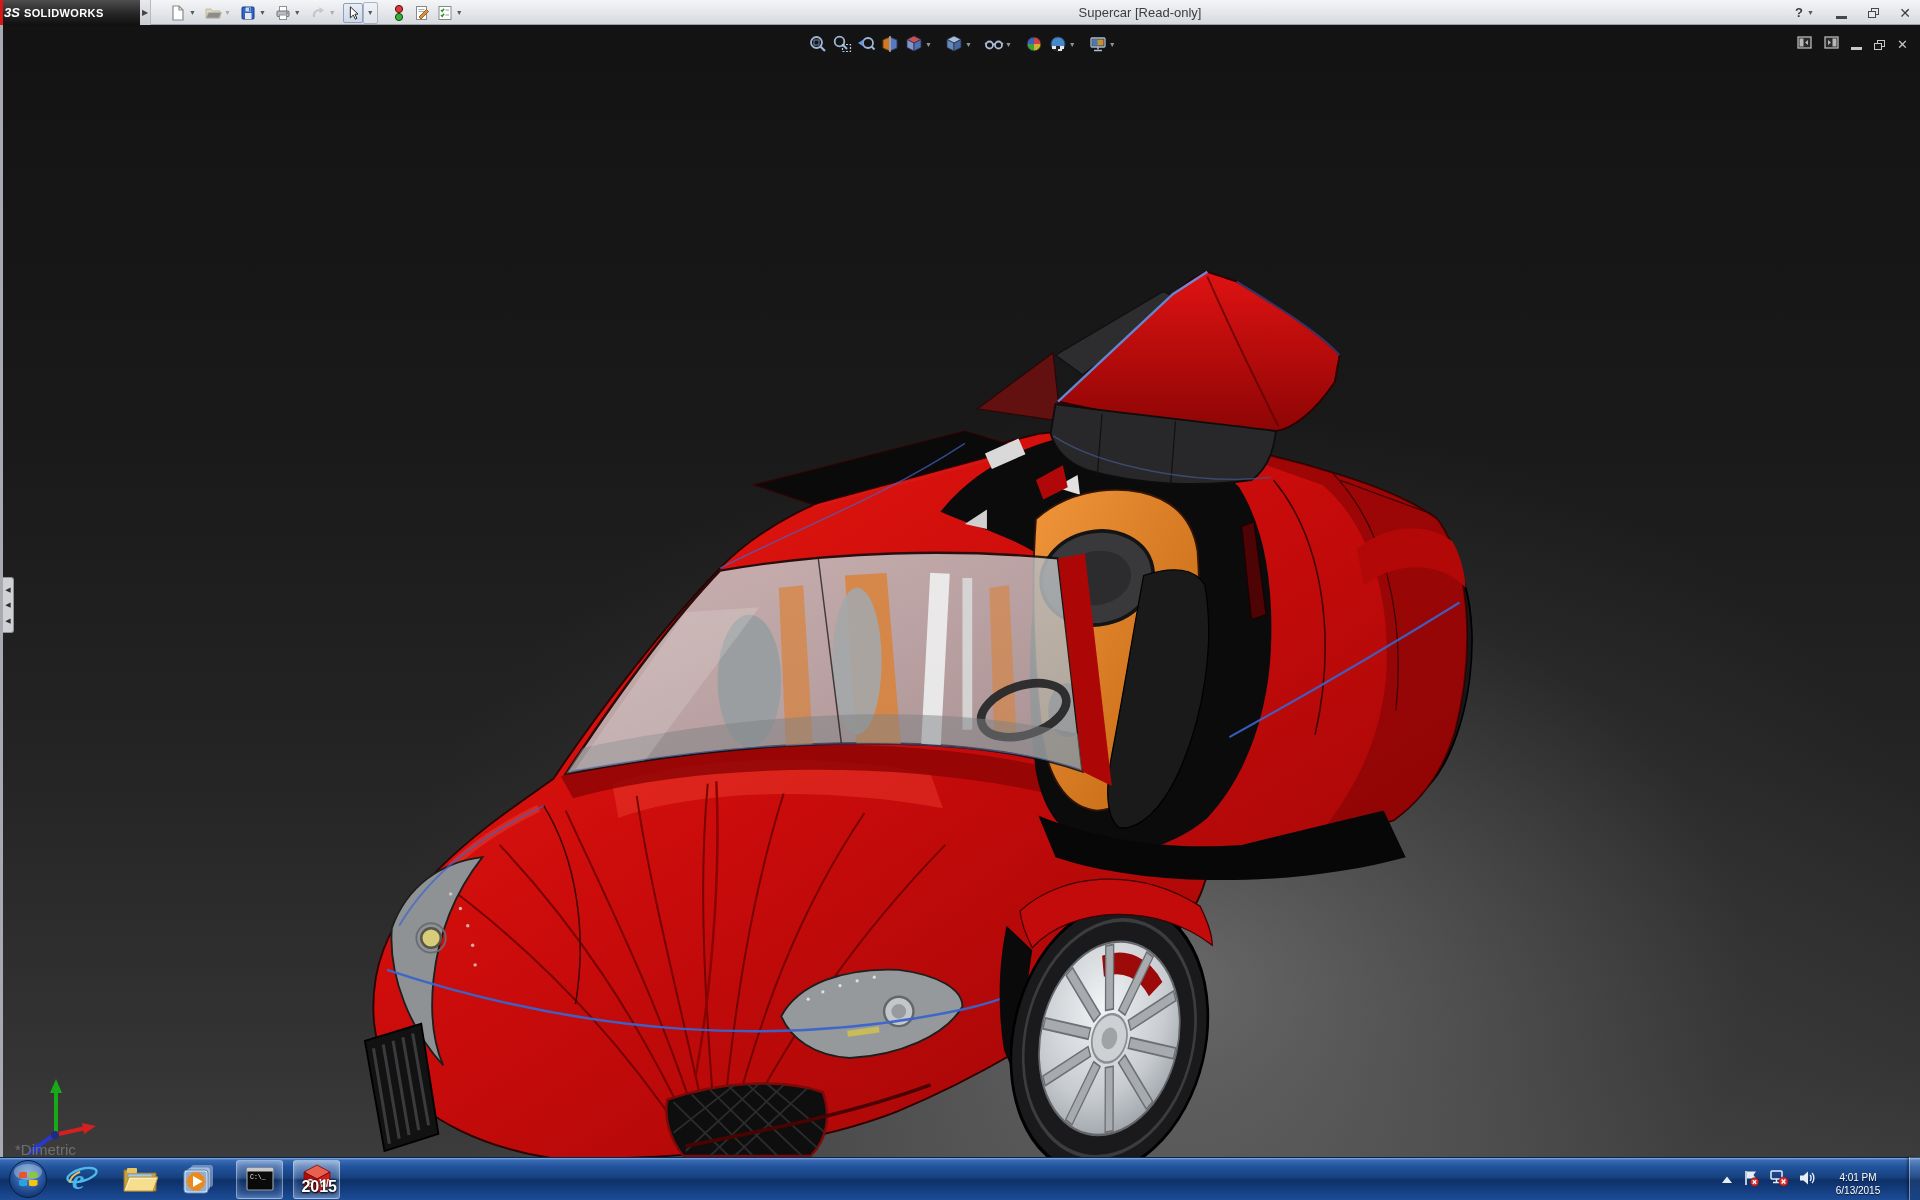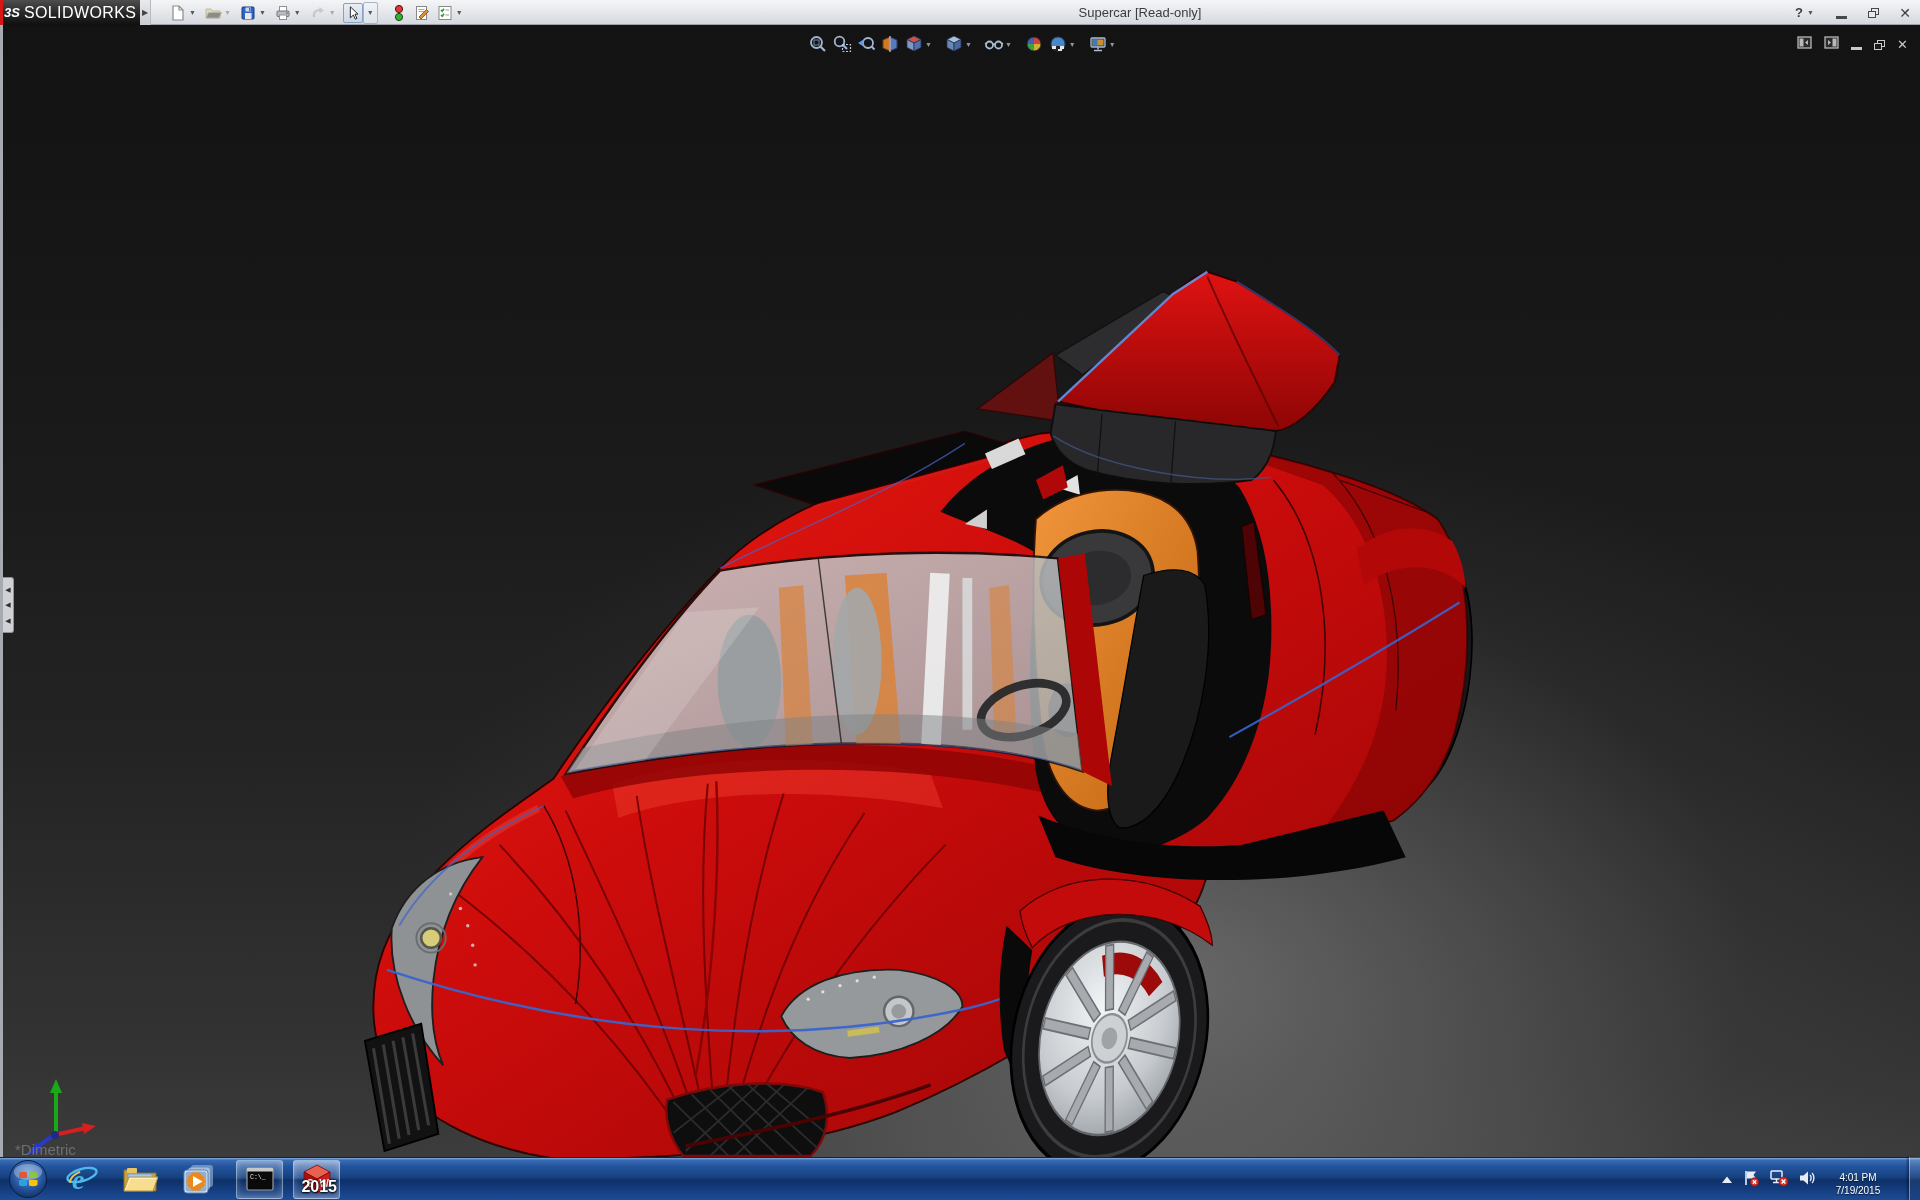--- a/index.html
+++ b/index.html
@@ -8,21 +8,21 @@
 
   
   .titlebar { position:absolute; left:0; top:0; width:1920px; height:25px;
     background:linear-gradient(180deg,#f4f5f7 0%,#e4e6ea 55%,#d6d9de 100%);
     border-bottom:1px solid #9ea2a8; z-index:30; }
   .brandblock { position:absolute; left:0; top:0; height:25px; width:140px;
     background:linear-gradient(180deg,#4e4e4e 0%,#262626 55%,#101010 100%);
     display:flex; align-items:center; padding-left:4px; }
   .brandred { position:absolute; left:0; top:0; width:3px; height:25px; background:#d81616; }
   .brandmark { color:#fff; font-weight:bold; font-style:italic; font-size:13px; margin-right:4px; }
-  .brandname { color:#fff; font-weight:normal; font-size:16px; letter-spacing:.4px; }
+  .brandname { color:#fff; font-weight:bold; font-size:11px; letter-spacing:.4px; }
   .brandarrow { position:absolute; left:140px; top:0; width:11px; height:25px;
     background:linear-gradient(180deg,#e8eaed,#c9ccd1); color:#444; font-size:8px;
     display:flex; align-items:center; justify-content:center; border-right:1px solid #b6b9be; }
   .mb-tools { position:absolute; left:168px; top:1px; height:23px; display:flex; align-items:center; }
   .mb-item { display:flex; align-items:center; margin-right:3px; }
   .mb-ico { width:20px; height:20px; display:flex; align-items:center; justify-content:center; }
   .mb-dd { font-size:7px; color:#55585c; margin:0 4px 0 1px; }
   .disabled { opacity:.42; }
   .pressedtool { background:linear-gradient(180deg,#e9eef5,#cdd8e6); border:1px solid #8aa0bf; border-radius:2px; }
   .pressed-dd { border:1px solid #aab4c2; border-radius:2px; background:linear-gradient(180deg,#f0f3f7,#dde3ea); height:22px; display:flex; align-items:center; padding:0 3px; }
@@ -670,20 +670,20 @@
       </span>
       <span>
         <svg width="18" height="18" viewBox="0 0 18 18">
             <polygon points="2,6.5 5.5,6.5 10,2.5 10,15.5 5.5,11.5 2,11.5" fill="#e6edf6"></polygon>
             <path d="M12 6 C13.5 7.5 13.5 10.5 12 12" fill="none" stroke="#e6edf6" stroke-width="1.4"></path>
             <path d="M14 4 C16.5 6.5 16.5 11.5 14 14" fill="none" stroke="#e6edf6" stroke-width="1.4"></path>
           </svg>
       </span>
       <span class="clock">
         <span>4:01 PM</span>
-        <span>7/19/2015</span>
+        <span>6/13/2015</span>
       </span>
       <span style="width:8px"></span>
     </div>
   </div>
   <div class="showdesktop"></div>
 
 </div>
 
 </body></html>

